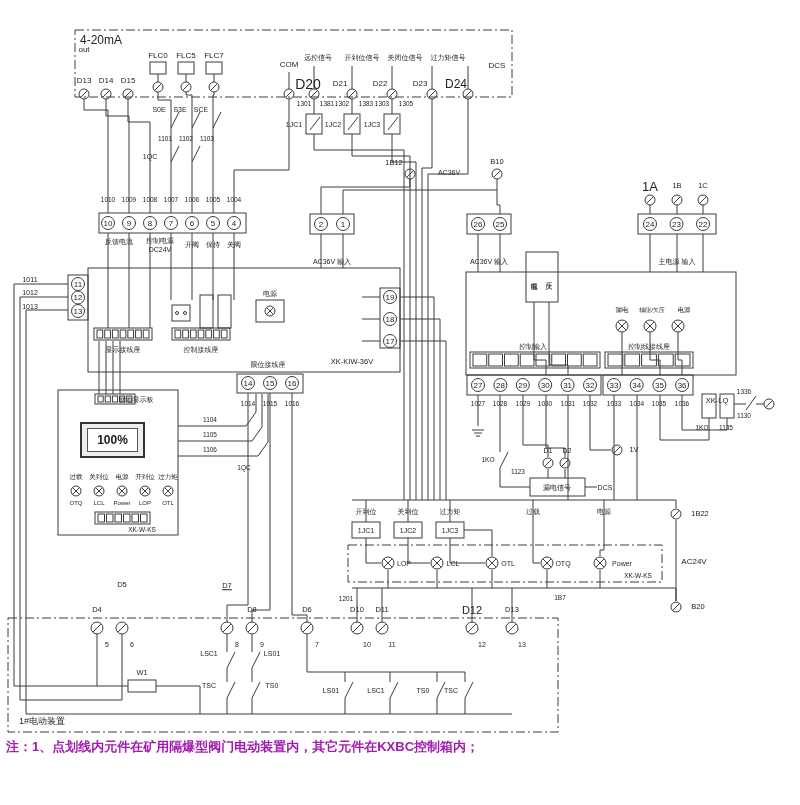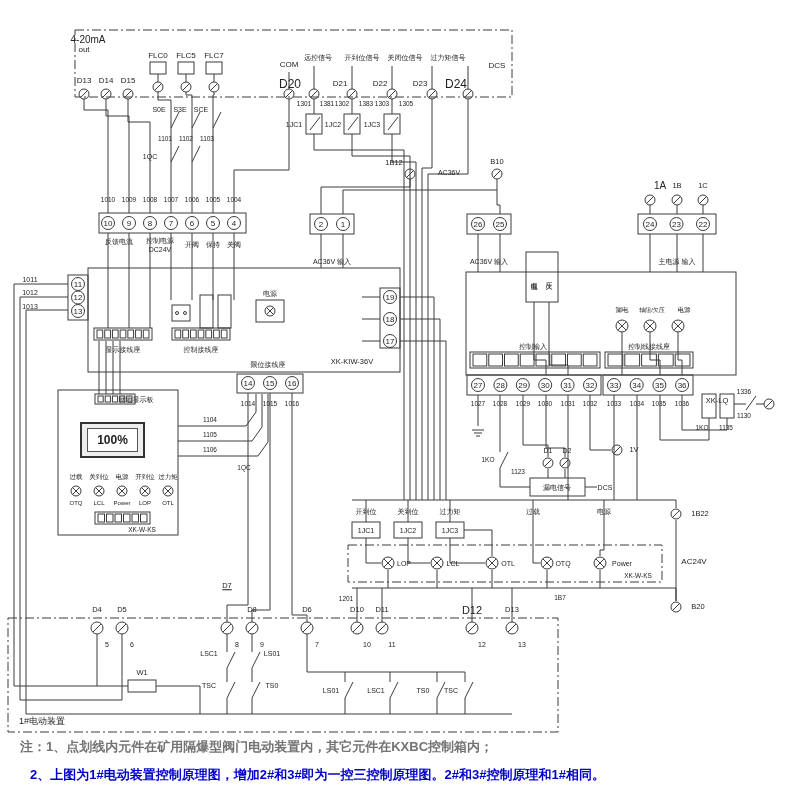--- a/index.html
+++ b/index.html
@@ -442,35 +442,35 @@
       <line x1="508" y1="632" x2="516" y2="624" class="w"></line>
     </svg>
 
   <div id="lcd">
     <div class="inner">
       <span>100%</span>
     </div>
   </div>
 
   <div id="labels">
-      <span class="lbl" style="left: 88px; top: 40px; font-size: 10px;">4-20mA</span>
+      <span class="lbl" style="left: 101px; top: 40px; font-size: 12px;">4-20mA</span>
       <span class="lbl" style="left: 84px; top: 50px; font-size: 8px;">out</span>
       <span class="lbl" style="left: 84px; top: 81px; font-size: 8px;">D13</span>
       <span class="lbl" style="left: 106px; top: 81px; font-size: 8px;">D14</span>
       <span class="lbl" style="left: 128px; top: 81px; font-size: 8px;">D15</span>
       <span class="lbl" style="left: 158px; top: 56px; font-size: 8px;">FLC0</span>
       <span class="lbl" style="left: 186px; top: 56px; font-size: 8px;">FLC5</span>
       <span class="lbl" style="left: 214px; top: 56px; font-size: 8px;">FLC7</span>
       <span class="lbl" style="left: 289px; top: 65px; font-size: 8px;">COM</span>
       <span class="lbl" style="left: 318px; top: 57px; font-size: 7px;">远控信号</span>
       <span class="lbl" style="left: 362px; top: 57px; font-size: 7px;">开到位信号</span>
       <span class="lbl" style="left: 405px; top: 57px; font-size: 7px;">关闭位信号</span>
       <span class="lbl" style="left: 448px; top: 57px; font-size: 7px;">过力矩信号</span>
       <span class="lbl" style="left: 497px; top: 66px; font-size: 8px;">DCS</span>
-      <span class="lbl" style="left: 290px; top: 84px; font-size: 12px;">D20</span>
+      <span class="lbl" style="left: 308px; top: 84px; font-size: 14px;">D20</span>
       <span class="lbl" style="left: 340px; top: 84px; font-size: 8px;">D21</span>
       <span class="lbl" style="left: 380px; top: 84px; font-size: 8px;">D22</span>
       <span class="lbl" style="left: 420px; top: 84px; font-size: 8px;">D23</span>
       <span class="lbl" style="left: 456px; top: 84px; font-size: 12px;">D24</span>
       <span class="lbl" style="left: 304px; top: 104px; font-size: 6.5px;">1301</span>
       <span class="lbl" style="left: 327px; top: 104px; font-size: 6.5px;">1381</span>
       <span class="lbl" style="left: 342px; top: 104px; font-size: 6.5px;">1302</span>
       <span class="lbl" style="left: 366px; top: 104px; font-size: 6.5px;">1383</span>
       <span class="lbl" style="left: 382px; top: 104px; font-size: 6.5px;">1303</span>
       <span class="lbl" style="left: 406px; top: 104px; font-size: 6.5px;">1305</span>
@@ -525,21 +525,21 @@
       <span class="lbl" style="left: 210px; top: 450px; font-size: 6.5px;">1106</span>
       <span class="lbl" style="left: 244px; top: 468px; font-size: 6.5px;">1QC</span>
       <span class="lbl" style="left: 394px; top: 163px; font-size: 7.5px;">1B12</span>
       <span class="lbl" style="left: 449px; top: 172px; font-size: 7px;">AC36V</span>
       <span class="lbl" style="left: 497px; top: 162px; font-size: 7.5px;">B10</span>
       <span class="lbl" style="left: 332px; top: 261px; font-size: 7px;">AC36V 输入</span>
       <span class="lbl" style="left: 489px; top: 261px; font-size: 7px;">AC36V 输入</span>
       <span class="lbl" style="left: 677px; top: 261px; font-size: 7px;">主电源 输入</span>
       <span class="lbl v" style="left: 534px; top: 277px; font-size: 7px;">漏电</span>
       <span class="lbl v" style="left: 549px; top: 277px; font-size: 7px;">欠压</span>
-      <span class="lbl" style="left: 650px; top: 186px; font-size: 10px; margin-left: 10px;">1A</span>
+      <span class="lbl" style="left: 650px; top: 186px; font-size: 13px;">1A</span>
       <span class="lbl" style="left: 677px; top: 186px; font-size: 7.5px;">1B</span>
       <span class="lbl" style="left: 703px; top: 186px; font-size: 7.5px;">1C</span>
       <span class="lbl" style="left: 622px; top: 310px; font-size: 6.5px;">漏电</span>
       <span class="lbl" style="left: 652px; top: 310px; font-size: 6px;">轴阻/欠压</span>
       <span class="lbl" style="left: 684px; top: 310px; font-size: 6.5px;">电源</span>
       <span class="lbl" style="left: 533px; top: 346px; font-size: 7px;">控制输入</span>
       <span class="lbl" style="left: 649px; top: 346px; font-size: 7px;">控制线接线座</span>
       <span class="lbl" style="left: 717px; top: 367px; font-size: 7.5px; margin-top: 34px;">XK-LQ</span>
       <span class="lbl" style="left: 478px; top: 404px; font-size: 6.5px;">1027</span>
       <span class="lbl" style="left: 500px; top: 404px; font-size: 6.5px;">1028</span>
@@ -586,33 +586,32 @@
       <span class="lbl" style="left: 209px; top: 653px; font-size: 7px;">LSC1</span>
       <span class="lbl" style="left: 209px; top: 685px; font-size: 7px;">TSC</span>
       <span class="lbl" style="left: 272px; top: 653px; font-size: 7px;">LS01</span>
       <span class="lbl" style="left: 272px; top: 685px; font-size: 7px;">TS0</span>
       <span class="lbl" style="left: 331px; top: 690px; font-size: 7px;">LS01</span>
       <span class="lbl" style="left: 376px; top: 690px; font-size: 7px;">LSC1</span>
       <span class="lbl" style="left: 423px; top: 690px; font-size: 7px;">TS0</span>
       <span class="lbl" style="left: 451px; top: 690px; font-size: 7px;">TSC</span>
       <span class="lbl" style="left: 97px; top: 610px; font-size: 7.5px;">D4</span>
       <span class="lbl" style="left: 107px; top: 644px; font-size: 7px;">5</span>
-      <span class="lbl" style="left: 122px; top: 610px; font-size: 7.5px;">D5</span>
+      <span class="lbl" style="left: 122px; top: 585px; font-size: 7.5px;">D5</span>
       <span class="lbl" style="left: 132px; top: 644px; font-size: 7px;">6</span>
       <span class="lbl" style="left: 227px; top: 586px; font-size: 7.5px; text-decoration: underline;">D7</span>
       <span class="lbl" style="left: 237px; top: 644px; font-size: 7px;">8</span>
       <span class="lbl" style="left: 252px; top: 610px; font-size: 7.5px;">D8</span>
       <span class="lbl" style="left: 262px; top: 644px; font-size: 7px;">9</span>
       <span class="lbl" style="left: 307px; top: 610px; font-size: 7.5px;">D6</span>
       <span class="lbl" style="left: 317px; top: 644px; font-size: 7px;">7</span>
       <span class="lbl" style="left: 357px; top: 610px; font-size: 7.5px;">D10</span>
       <span class="lbl" style="left: 367px; top: 644px; font-size: 7px;">10</span>
       <span class="lbl" style="left: 382px; top: 610px; font-size: 7.5px;">D11</span>
       <span class="lbl" style="left: 392px; top: 644px; font-size: 7px;">11</span>
       <span class="lbl" style="left: 472px; top: 610px; font-size: 11px;">D12</span>
       <span class="lbl" style="left: 482px; top: 644px; font-size: 7px;">12</span>
       <span class="lbl" style="left: 512px; top: 610px; font-size: 7.5px;">D13</span>
       <span class="lbl" style="left: 522px; top: 644px; font-size: 7px;">13</span>
     </div>
 
-  <div class="note" id="note1" style="left: 20px; top: 738px; color: #737373; text-align: right;">注：1、点划线内元件在矿用隔爆型阀门电动装置内，其它元件在KXBC控制箱内；</div>
-  <div class="note" id="note2" style="left: 30px; top: 766px; color: rgb(0, 0, 204);">2、上图为1#电动装置控制原理图，增加2#和3#即为一控三控制原理图。2#和3#控制原理和1#相同。</div>
+  <div class="note" id="note1" style="left: 6px; top: 738px; color: #a21caf; text-align: right;">注：1、点划线内元件在矿用隔爆型阀门电动装置内，其它元件在KXBC控制箱内；</div>
 </div>
 
 </body></html>

